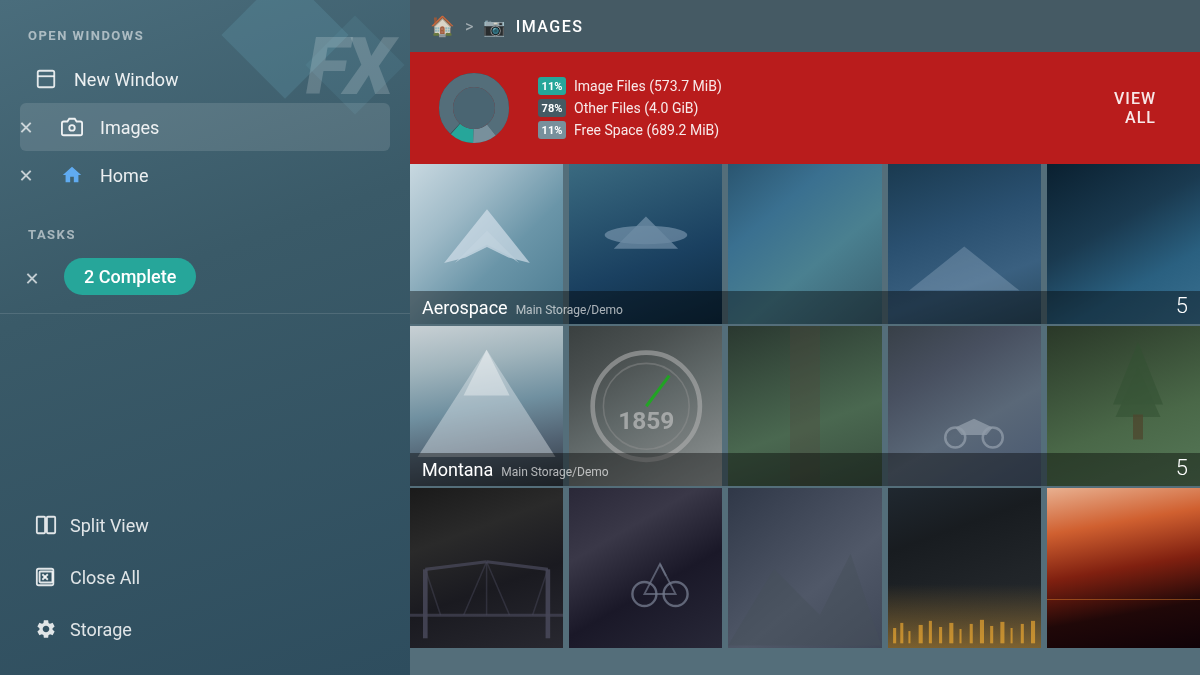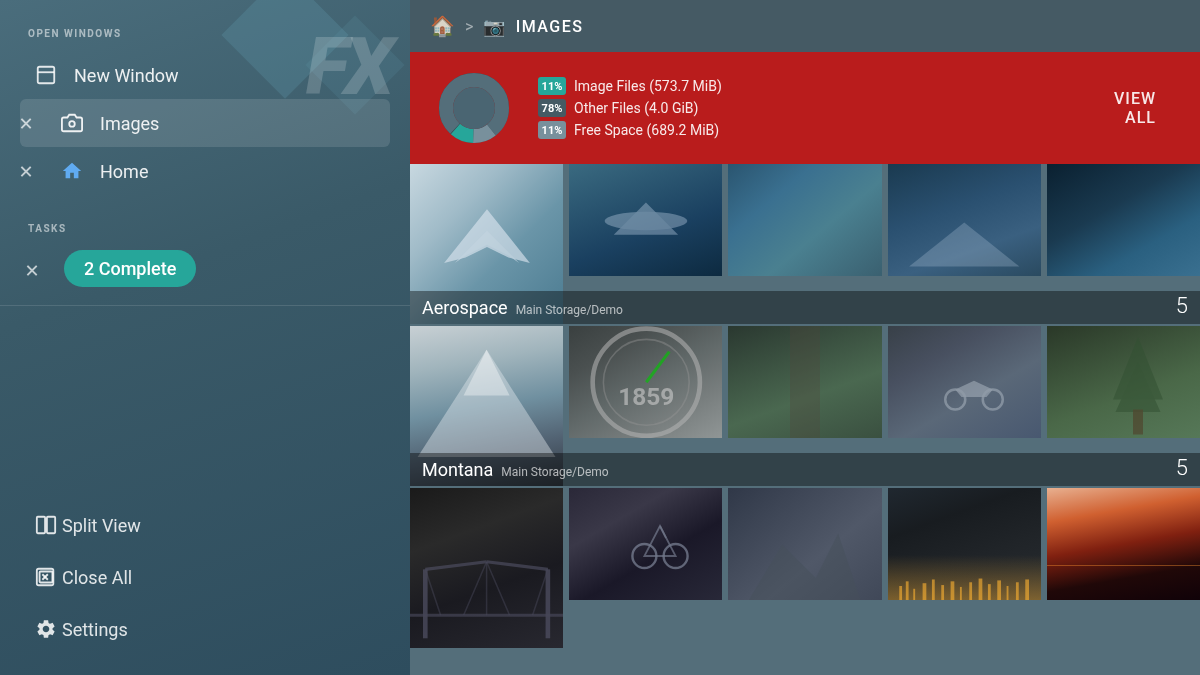--- a/index.html
+++ b/index.html
@@ -59,21 +59,21 @@
       height: 70px;
       background: rgba(100,160,180,0.15);
       transform: rotate(45deg);
     }
 
     .sidebar-section {
       padding: 0 20px;
     }
 
     .section-label {
-      font-size: 10px;
+      font-size: 13px;
       font-weight: 700;
       color: rgba(255,255,255,0.55);
       letter-spacing: 1.5px;
       margin-top: 28px;
       margin-bottom: 12px;
       padding-left: 8px;
     }
 
     .sidebar-item {
       display: flex;
@@ -132,21 +132,21 @@
       margin-left: 8px;
     }
 
     .bottom-section {
       margin-top: auto;
       padding: 0 20px 20px;
     }
     .bottom-item {
       display: flex;
       align-items: center;
-      gap: 2px;
+      gap: 10px;
       padding: 12px 12px;
       color: rgba(255,255,255,0.85);
       font-size: 18px;
       cursor: pointer;
       border-radius: 6px;
       text-align: center;
     }
     .bottom-item .item-icon {
       width: 28px;
       height: 28px;
@@ -259,21 +259,21 @@
     }
 
     .gallery-row {
       display: grid;
       grid-template-columns: repeat(5, 1fr);
       gap: 6px;
       position: relative;
     }
 
     .gallery-item {
-      height: 112px;
+      height: 160px;
       overflow: hidden;
       position: relative;
       background: #37474f;
       cursor: pointer;
     }
     .gallery-item:first-child { height: 160px; }
 
     .gallery-label {
       position: absolute;
       bottom: 0; left: 0; right: 0;
@@ -404,21 +404,21 @@
       </div>
       <span>Close All</span>
     </div>
 
     <div class="bottom-item">
       <div class="item-icon">
         <svg class="icon-svg" viewBox="0 0 24 24" fill="rgba(255,255,255,0.85)">
           <path d="M19.14,12.94c0.04-0.3,0.06-0.61,0.06-0.94c0-0.32-0.02-0.64-0.07-0.94l2.03-1.58c0.18-0.14,0.23-0.41,0.12-0.61 l-1.92-3.32c-0.12-0.22-0.37-0.29-0.59-0.22l-2.39,0.96c-0.5-0.38-1.03-0.7-1.62-0.94L14.4,2.81c-0.04-0.24-0.24-0.41-0.48-0.41 h-3.84c-0.24,0-0.43,0.17-0.47,0.41L9.25,5.35C8.66,5.59,8.12,5.92,7.63,6.29L5.24,5.33c-0.22-0.08-0.47,0-0.59,0.22L2.74,8.87 C2.62,9.08,2.66,9.34,2.86,9.48l2.03,1.58C4.84,11.36,4.8,11.69,4.8,12s0.02,0.64,0.07,0.94l-2.03,1.58 c-0.18,0.14-0.23,0.41-0.12,0.61l1.92,3.32c0.12,0.22,0.37,0.29,0.59,0.22l2.39-0.96c0.5,0.38,1.03,0.7,1.62,0.94l0.36,2.54 c0.05,0.24,0.24,0.41,0.48,0.41h3.84c0.24,0,0.44-0.17,0.47-0.41l0.36-2.54c0.59-0.24,1.13-0.56,1.62-0.94l2.39,0.96 c0.22,0.08,0.47,0,0.59-0.22l1.92-3.32c0.12-0.22,0.07-0.47-0.12-0.61L19.14,12.94z M12,15.6c-1.98,0-3.6-1.62-3.6-3.6 s1.62-3.6,3.6-3.6s3.6,1.62,3.6,3.6S13.98,15.6,12,15.6z"></path>
         </svg>
       </div>
-      <span>Settings</span>
+      <span>Storage</span>
     </div>
   </div>
 </div>
 
 <div id="main">
 
   <div class="breadcrumb-bar">
     <span class="breadcrumb-home">🏠</span>
     <span class="breadcrumb-sep">&gt;</span>
     <span class="breadcrumb-camera-icon">📷</span>

